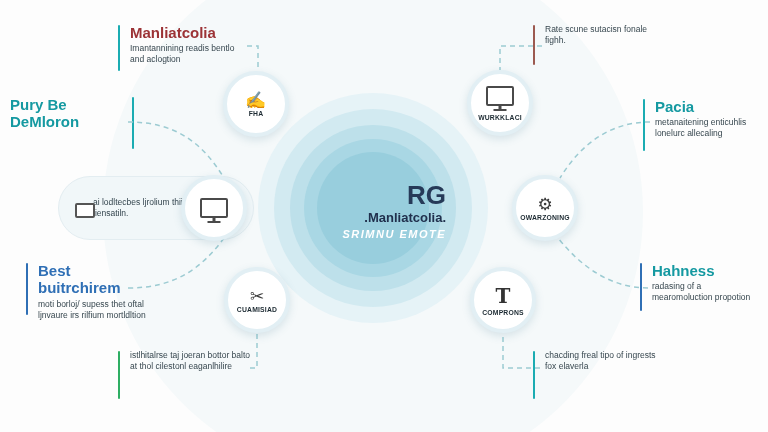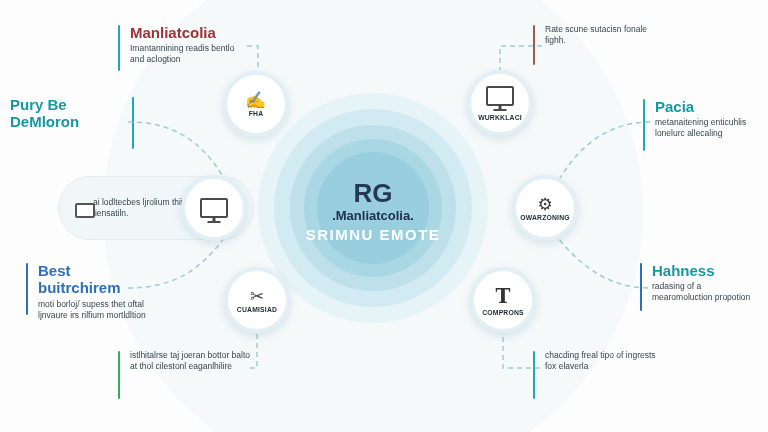--- a/index.html
+++ b/index.html
@@ -11,24 +11,24 @@
            background:#f5f9fa;}
 
   
   .ring{position:absolute;border-radius:50%;}
   .ring1{left:258px;top:93px;width:230px;height:230px;background:#e6f3f7;}
   .ring2{left:274px;top:109px;width:198px;height:198px;background:#d2eaf1;}
   .ring3{left:290px;top:125px;width:166px;height:166px;background:#bde0ea;}
   .ring4{left:304px;top:139px;width:138px;height:138px;background:#a9d7e4;}
   .ring5{left:317px;top:152px;width:112px;height:112px;background:#98cedd;}
   .center-label{position:absolute;left:300px;top:168px;width:146px;height:86px;
-    display:flex;flex-direction:column;align-items:center;justify-content:center;text-align:center;}
+    display:flex;flex-direction:column;align-items:flex-end;justify-content:center;text-align:center;}
   .center-title{font-size:26px;font-weight:bold;color:#263a58;line-height:1;}
   .center-sub{font-size:13px;font-weight:bold;color:#20304d;margin-top:2px;}
-  .center-tag{font-size:15px;font-weight:bold;color:#ffffff;letter-spacing:1.5px;margin-top:3px;}
+  .center-tag{font-size:11px;font-weight:bold;color:#ffffff;letter-spacing:1.5px;margin-top:3px;font-style:italic;}
 
   
   .pill{position:absolute;height:64px;border-radius:32px;background:#f1f7f9;border:1px solid #e3edf1;
         box-sizing:border-box;display:flex;align-items:center;}
   .pill-left{left:58px;top:176px;width:196px;}
   .pill-right{left:508px;top:176px;width:230px;}
   .pill-text{font-size:8.5px;color:#35464f;line-height:1.3;}
   .pill-left .pill-text{margin-left:34px;width:104px;}
   .pill-right .textwrap{margin-left:78px;width:134px;}
   .pill-heading{font-size:10px;font-weight:bold;color:#1c2e4a;margin:0 0 2px 0;}

